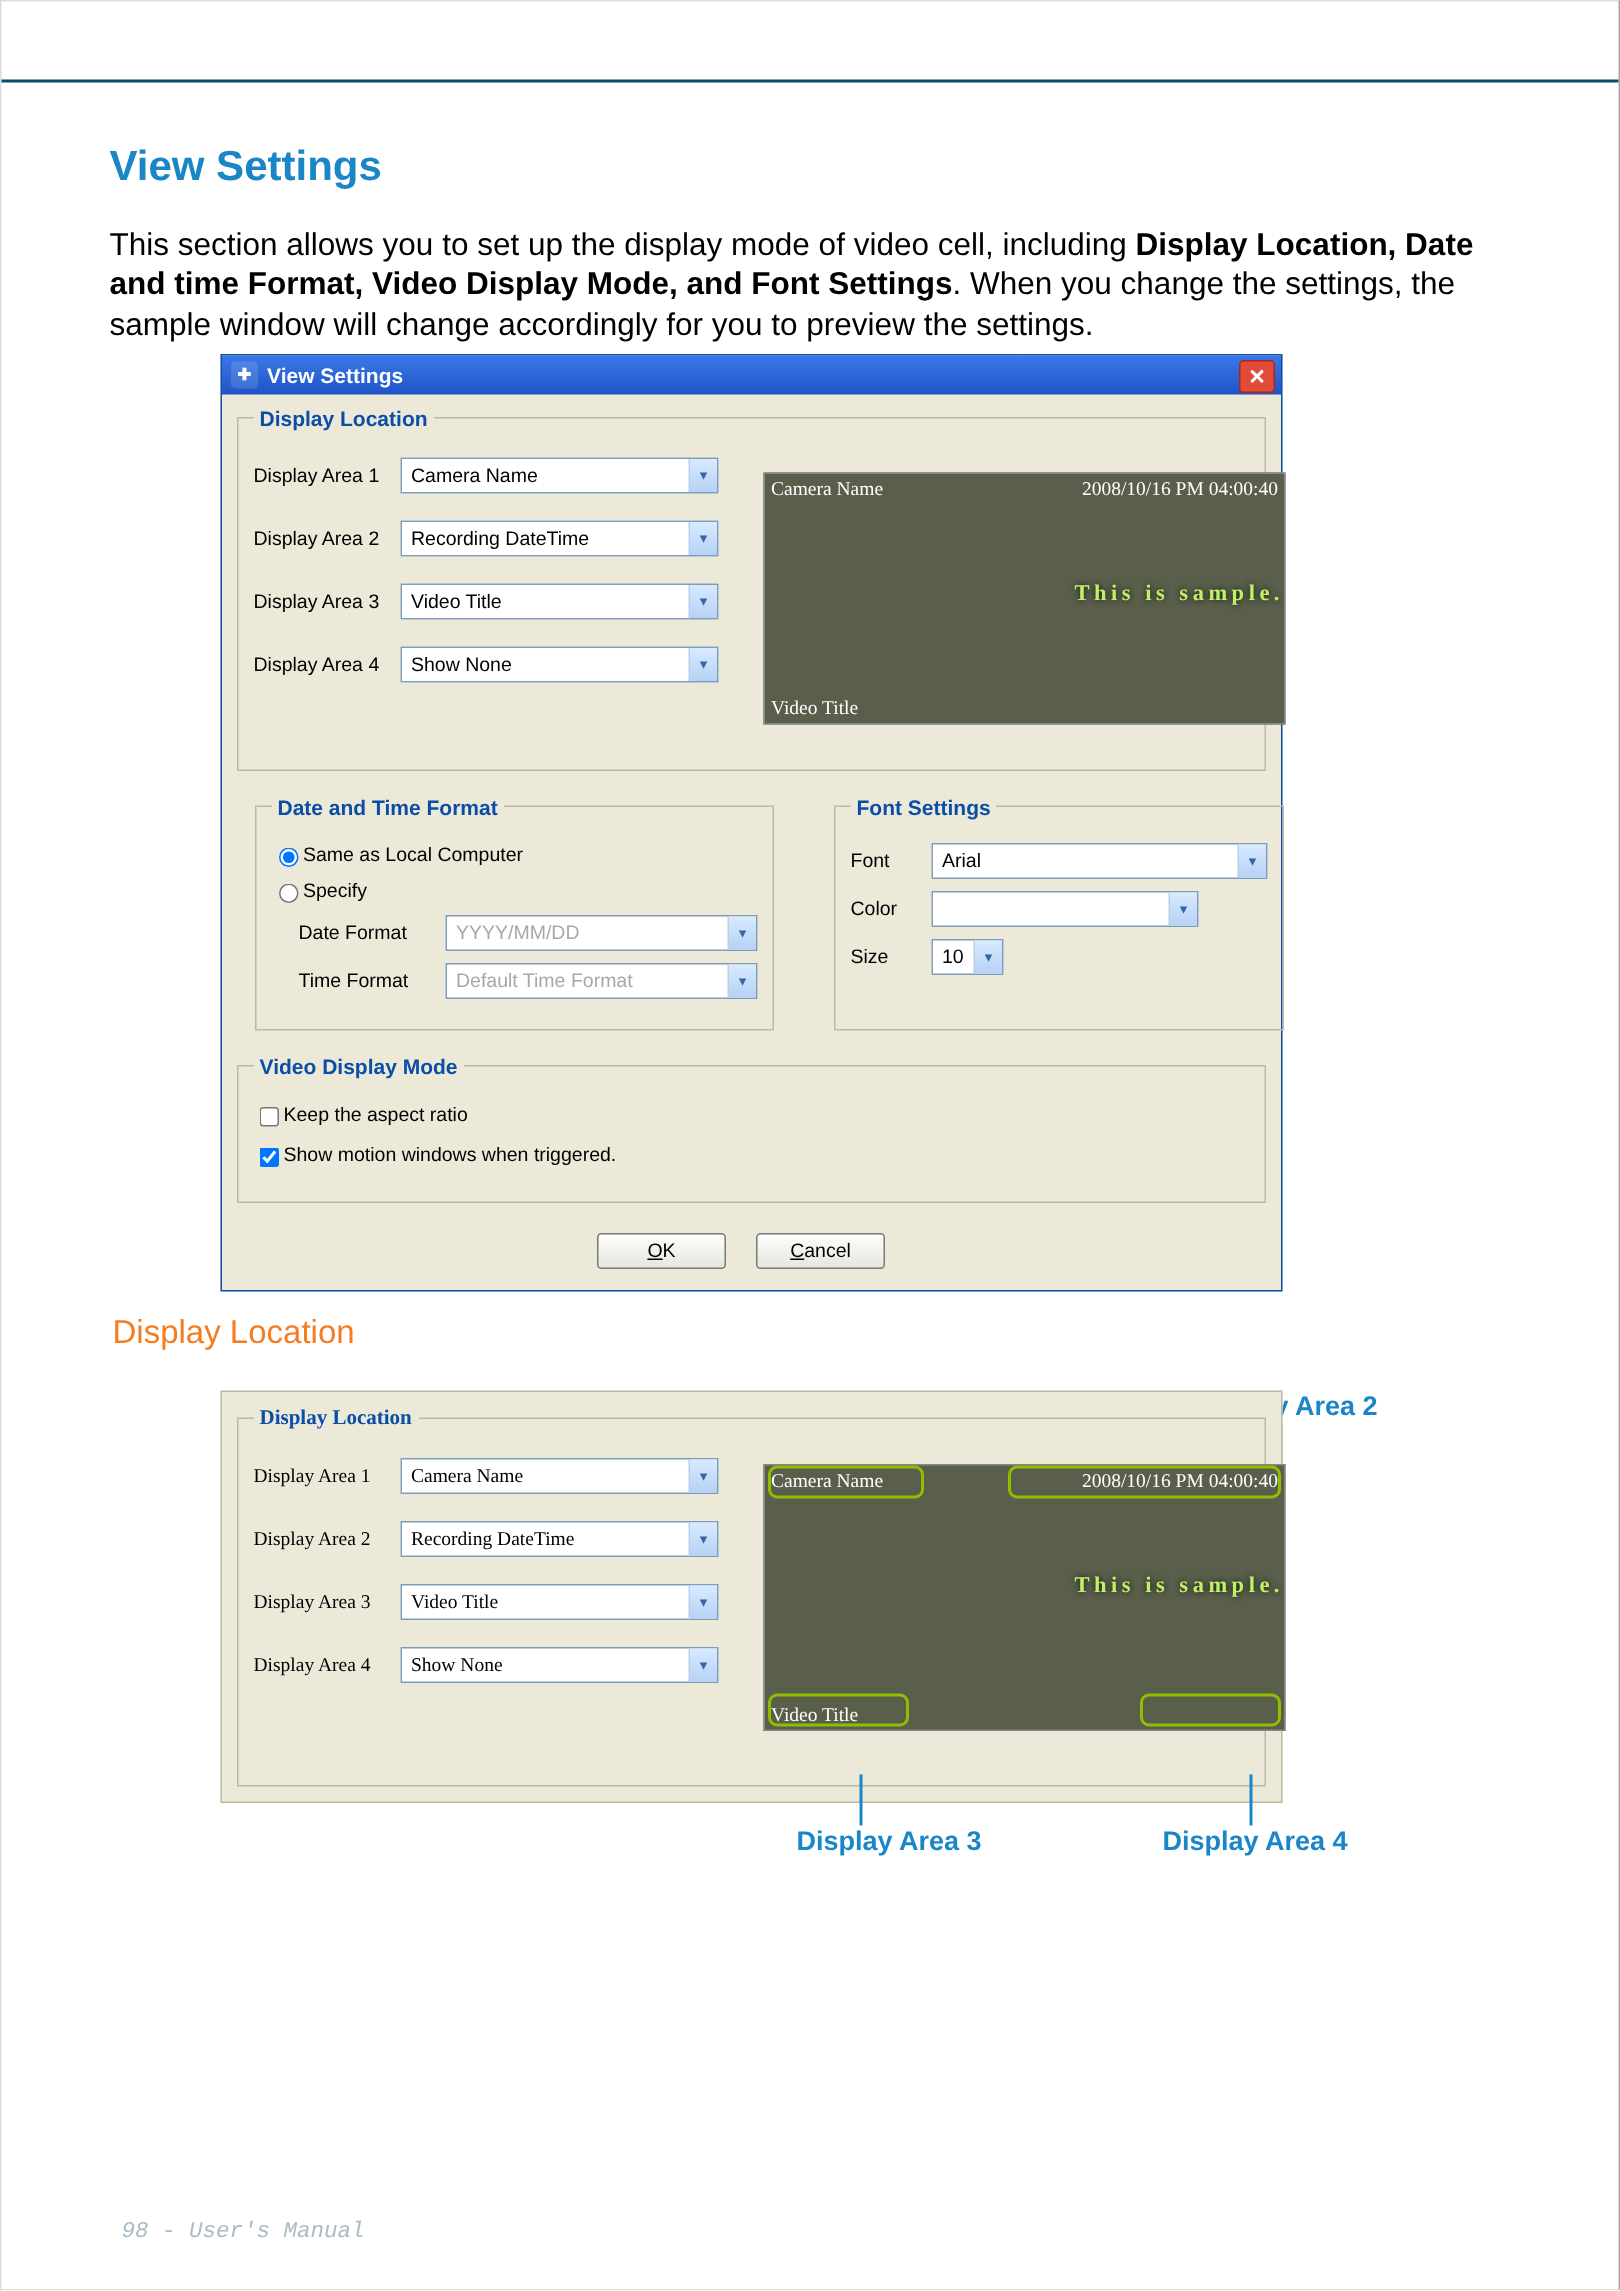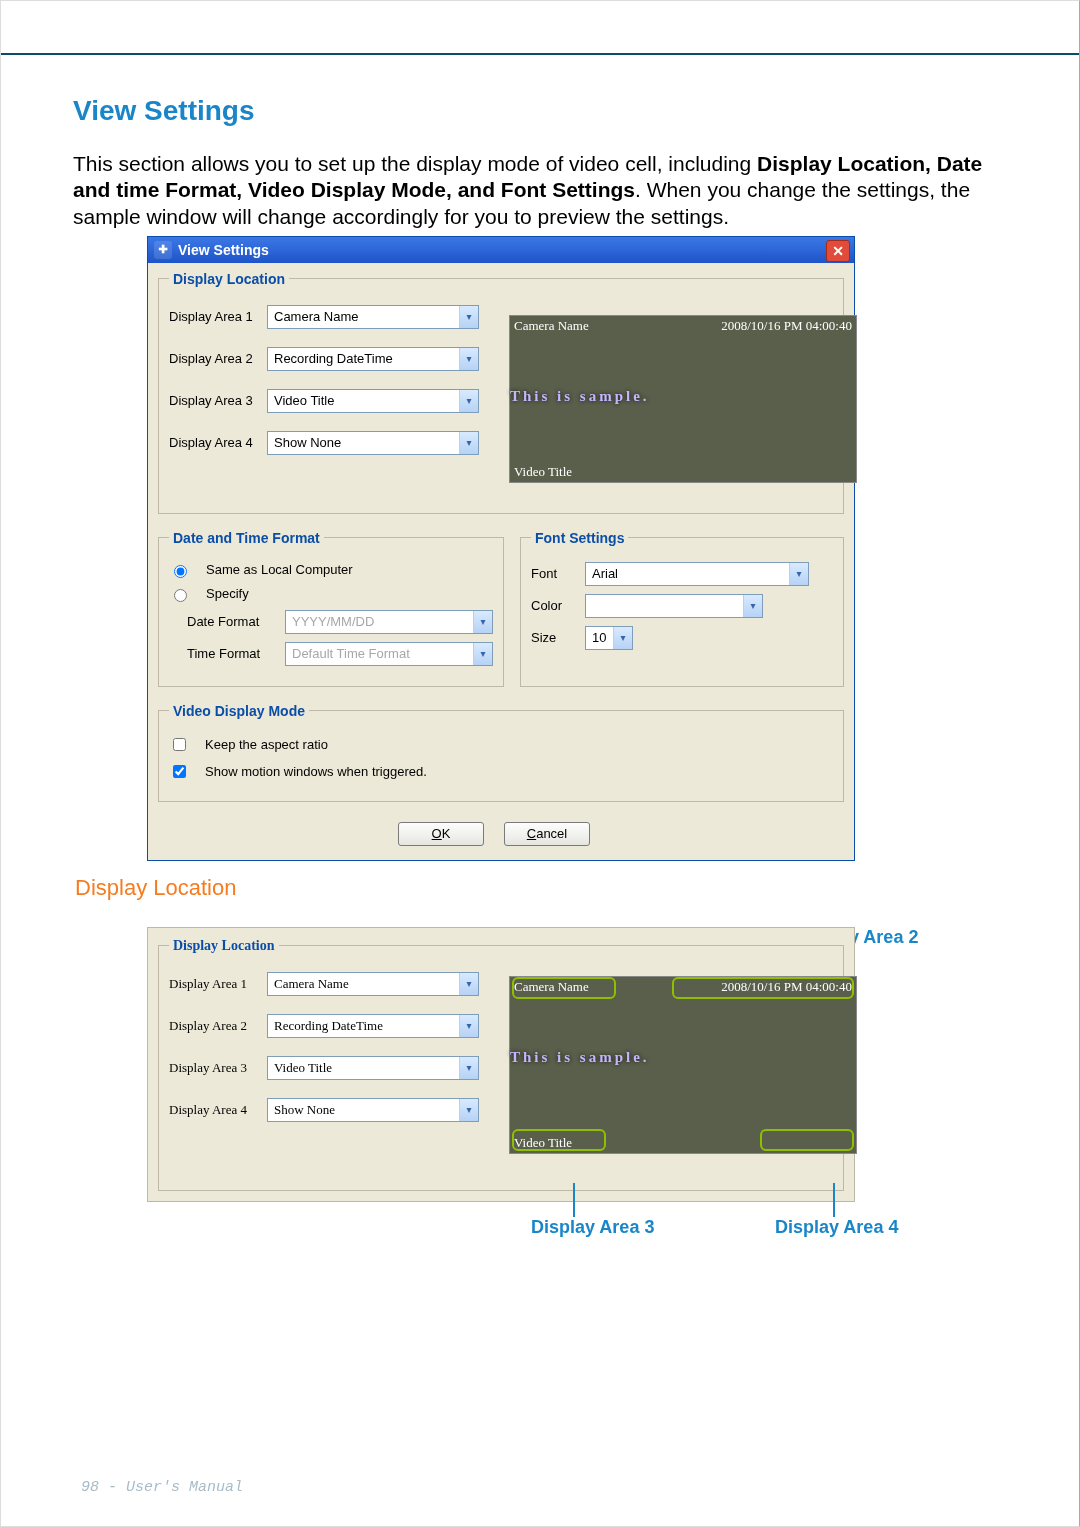--- a/index.html
+++ b/index.html
@@ -19,25 +19,25 @@
   legend{color:#0a4ea8;font-weight:bold;font-size:14px;padding:0 4px;}
   .row{display:flex;align-items:center;margin:10px 0 18px 0;font-size:13px;}
   .row .lbl{width:98px;}
   .combo{position:relative;width:204px;height:22px;border:1px solid #7e9db9;background:#fff;display:flex;align-items:center;padding-left:6px;font-size:13px;}
   .combo.disabled{color:#a8a8a8;}
   .combo .arrow{position:absolute;right:0;top:0;width:18px;height:22px;border-left:1px solid #b8d0e8;background:linear-gradient(#d8eaff,#b6d2f5);display:flex;align-items:center;justify-content:center;font-size:10px;color:#3666a8;}
   .preview{position:absolute;left:340px;top:10px;width:346px;height:166px;border:1px solid #888;background:#5a5f4b;color:#fff;font-family:Tahoma;font-size:13px;}
   .preview .tl{position:absolute;left:4px;top:2px;}
   .preview .tr{position:absolute;right:4px;top:2px;}
   .preview .bl{position:absolute;left:4px;bottom:2px;}
-  .preview .mid{position:absolute;left:0;right:0;top:72px;text-align:left;font-size:15px;letter-spacing:3px;color:#c4b5fd;font-weight:bold;text-shadow:0 0 4px #111;}
+  .preview .mid{position:absolute;left:0;right:0;top:72px;text-align:right;font-size:15px;letter-spacing:3px;color:#bef264;font-weight:bold;text-shadow:0 0 4px #111;}
   .dispwrap{position:relative;height:196px;}
   .twocol{display:flex;gap:16px;margin:0 10px;}
-  .twocol fieldset{flex:1;margin:8px 0;}
-  .radio,.chk{display:flex;align-items:center;gap:16px;font-size:13px;margin:8px 0;}
+  .twocol fieldset{flex:1;margin:8px 12px;}
+  .radio,.chk{display:flex;gap:0;font-size:13px;margin:8px 0;}
   .frow{display:flex;align-items:center;gap:12px;margin:8px 0;font-size:13px;}
   .frow .flbl{width:42px;}
   .smallcombo{width:40px;}
   .colorcombo{width:170px;}
   .btns{display:flex;gap:20px;justify-content:center;padding:12px 14px 14px 0;}
   .btn{min-width:86px;height:24px;border:1px solid #7a7a7a;background:linear-gradient(#fdfdfd,#e6e6e0);font-size:13px;border-radius:3px;display:flex;align-items:center;justify-content:center;}
   .btn u{text-decoration:underline;}
   .subhead{color:#f57c20;font-size:22px;margin:14px 0 2px 2px;}
   .annot{position:relative;margin-left:74px;}
   .annlabel{color:#1a86c8;font-weight:bold;font-size:18px;position:absolute;}

